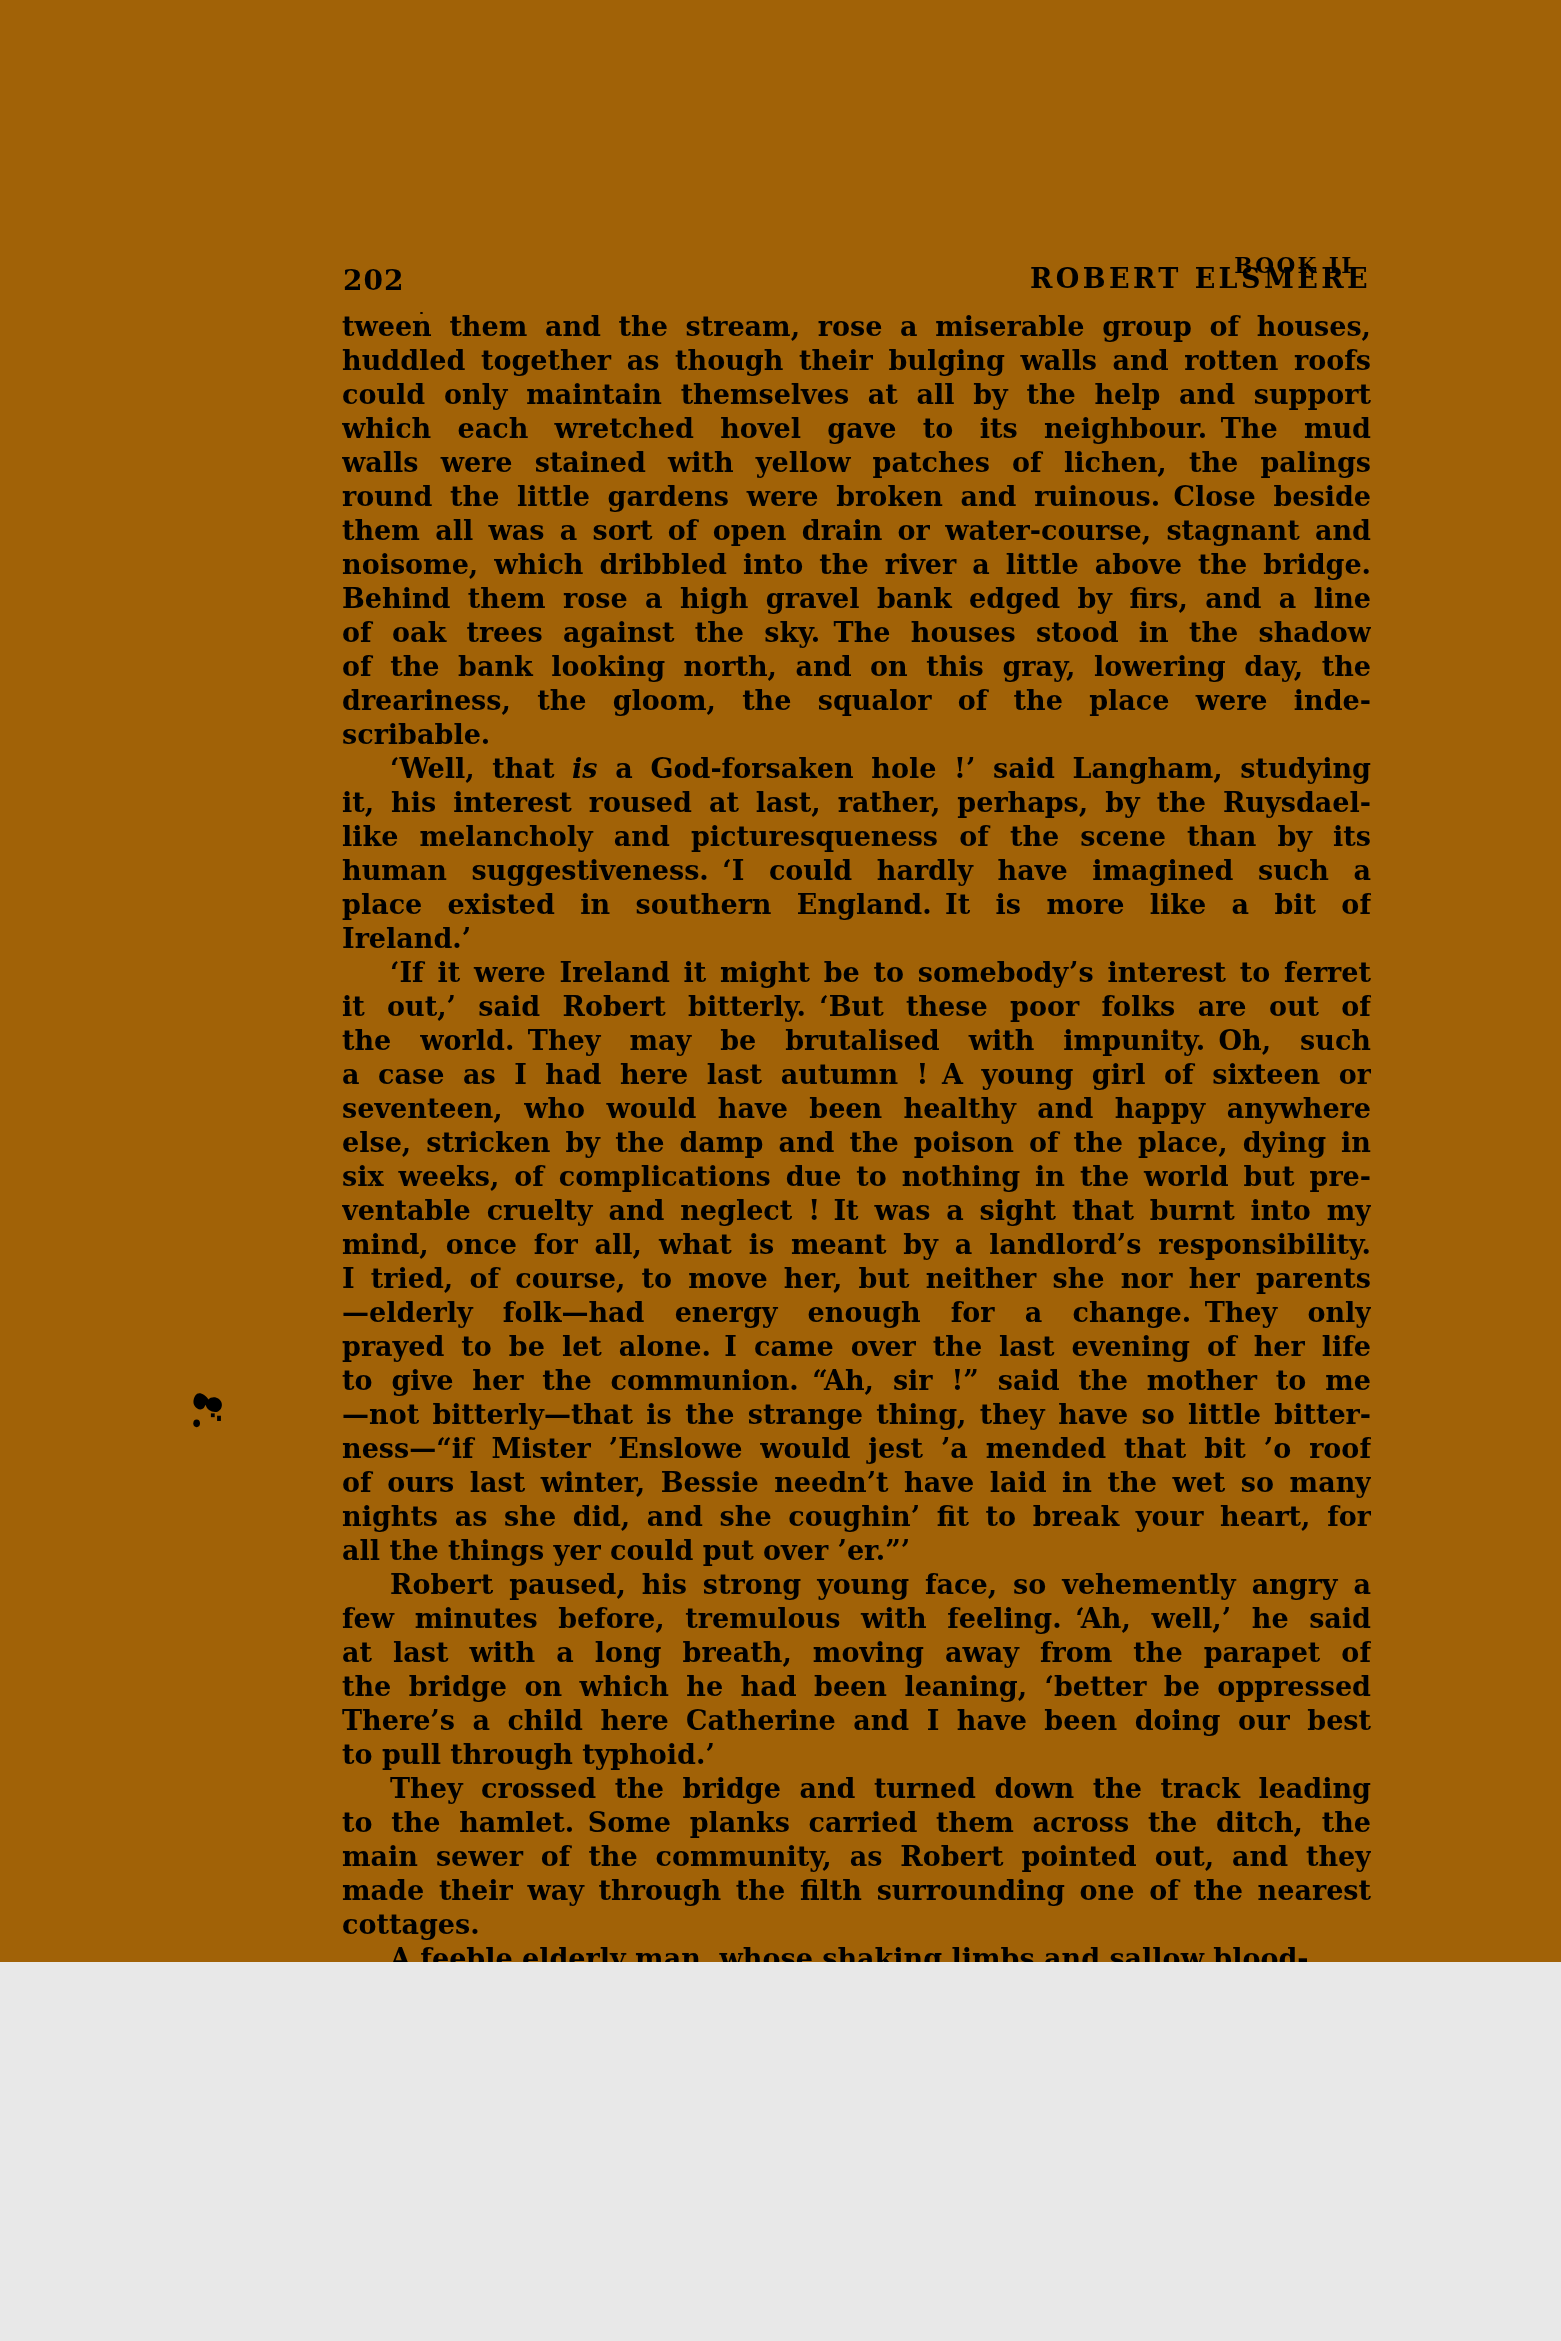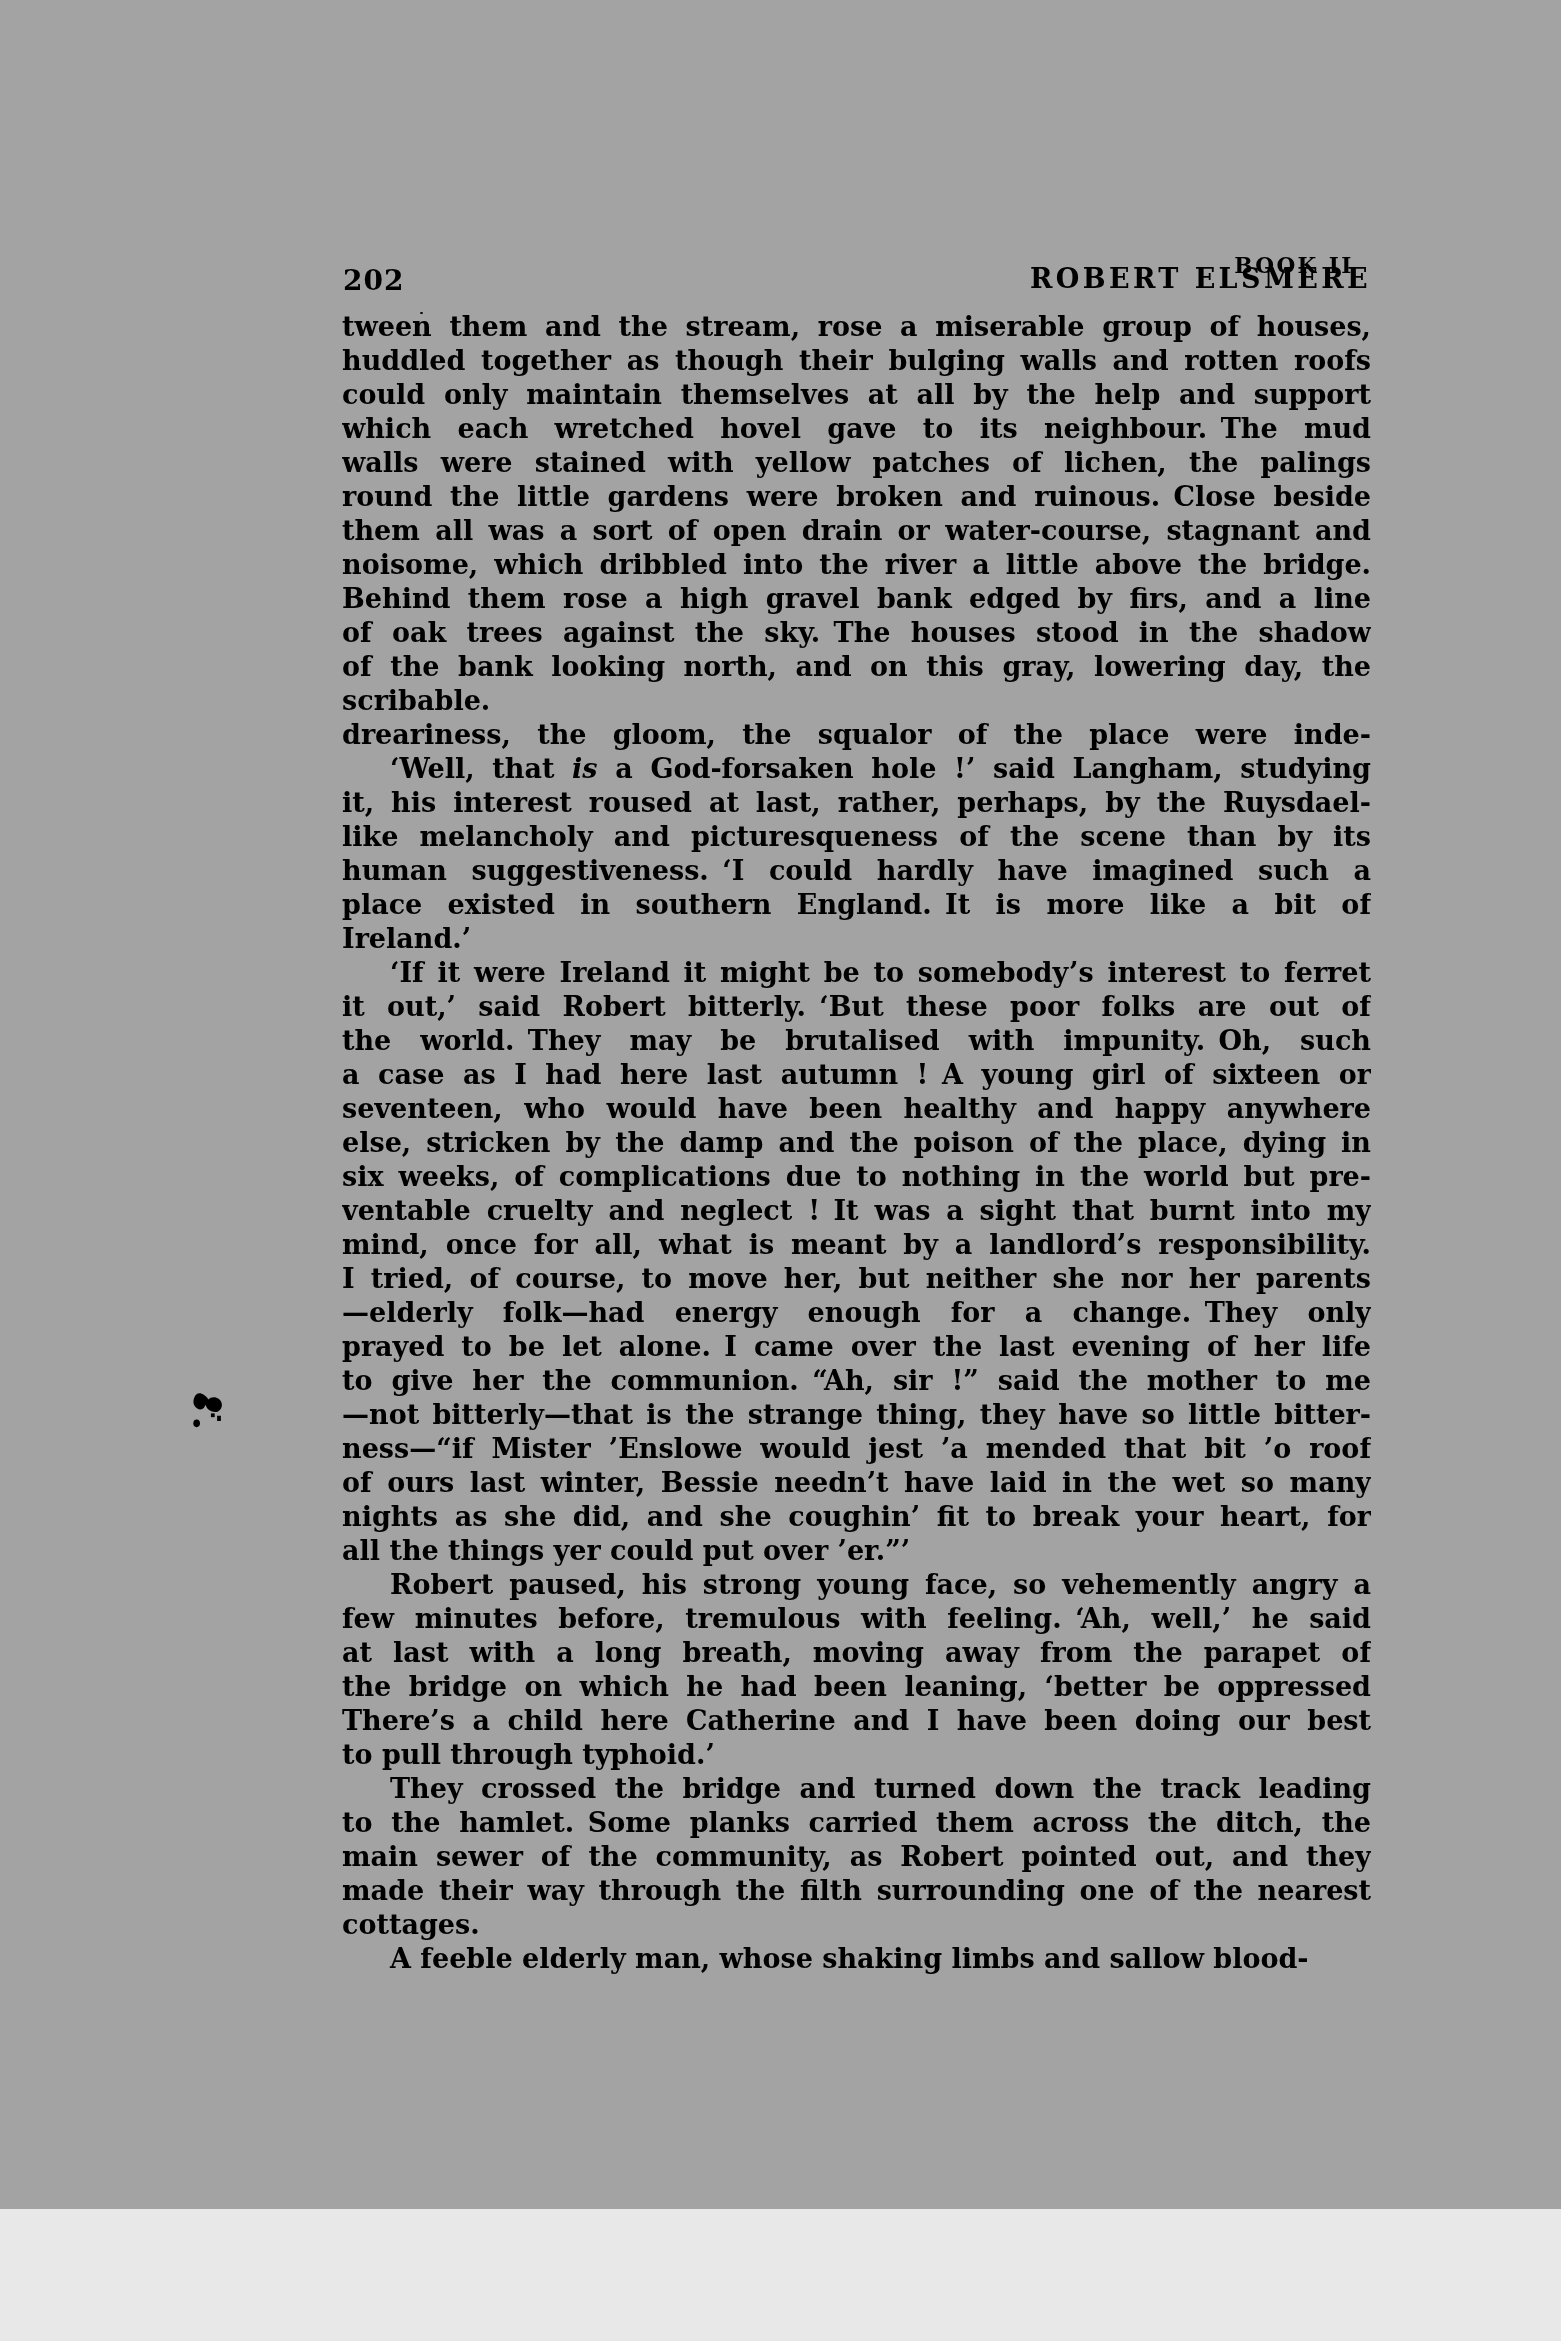--- a/index.html
+++ b/index.html
@@ -1,20 +1,20 @@
 <!DOCTYPE html>
 <html style="font-size:7.7px"><head>
 <meta charset="utf-8">
 <style>
   html, body { margin: 0; padding: 0; background: #e8e8e8; }
   .page {
     position: relative;
     width: 1562px;
-    height: 2209px;
-    background: #a3a3a3;
+    height: 1962px;
+    background: #a16207;
     font-family: "DejaVu Serif", serif;
     color: #000000;
     overflow: hidden;
   }
   .page-header { position: absolute; left: 342px; top: 0; width: 1029px; height: 317px; }
   .page-number {
     position: absolute; left: 1px; top: 264px;
     font-size: 28px; font-weight: bold; letter-spacing: 1px;
   }
   .running-title {
@@ -75,22 +75,22 @@
         <div class="line"><span>huddled together as though their bulging walls and rotten roofs</span></div>
         <div class="line"><span>could only maintain themselves at all by the help and support</span></div>
         <div class="line"><span>which each wretched hovel gave to its neighbour. The mud</span></div>
         <div class="line"><span>walls were stained with yellow patches of lichen, the palings</span></div>
         <div class="line"><span>round the little gardens were broken and ruinous. Close beside</span></div>
         <div class="line"><span>them all was a sort of open drain or water-course, stagnant and</span></div>
         <div class="line"><span>noisome, which dribbled into the river a little above the bridge.</span></div>
         <div class="line"><span>Behind them rose a high gravel bank edged by firs, and a line</span></div>
         <div class="line"><span>of oak trees against the sky. The houses stood in the shadow</span></div>
         <div class="line"><span>of the bank looking north, and on this gray, lowering day, the</span></div>
+        <div class="line"><span>dreariness, the gloom, the squalor of the place were inde-</span></div>
         <div class="line last"><span>scribable.</span></div>
-        <div class="line"><span>dreariness, the gloom, the squalor of the place were inde-</span></div>
       </div>
       <div class="para indent">
         <div class="line"><span>‘Well, that </span><span class="ital">is</span><span> a God-forsaken hole !’ said Langham, studying</span></div>
         <div class="line"><span>it, his interest roused at last, rather, perhaps, by the Ruysdael-</span></div>
         <div class="line"><span>like melancholy and picturesqueness of the scene than by its</span></div>
         <div class="line"><span>human suggestiveness. ‘I could hardly have imagined such a</span></div>
         <div class="line"><span>place existed in southern England. It is more like a bit of</span></div>
         <div class="line last"><span>Ireland.’</span></div>
       </div>
       <div class="para indent">

